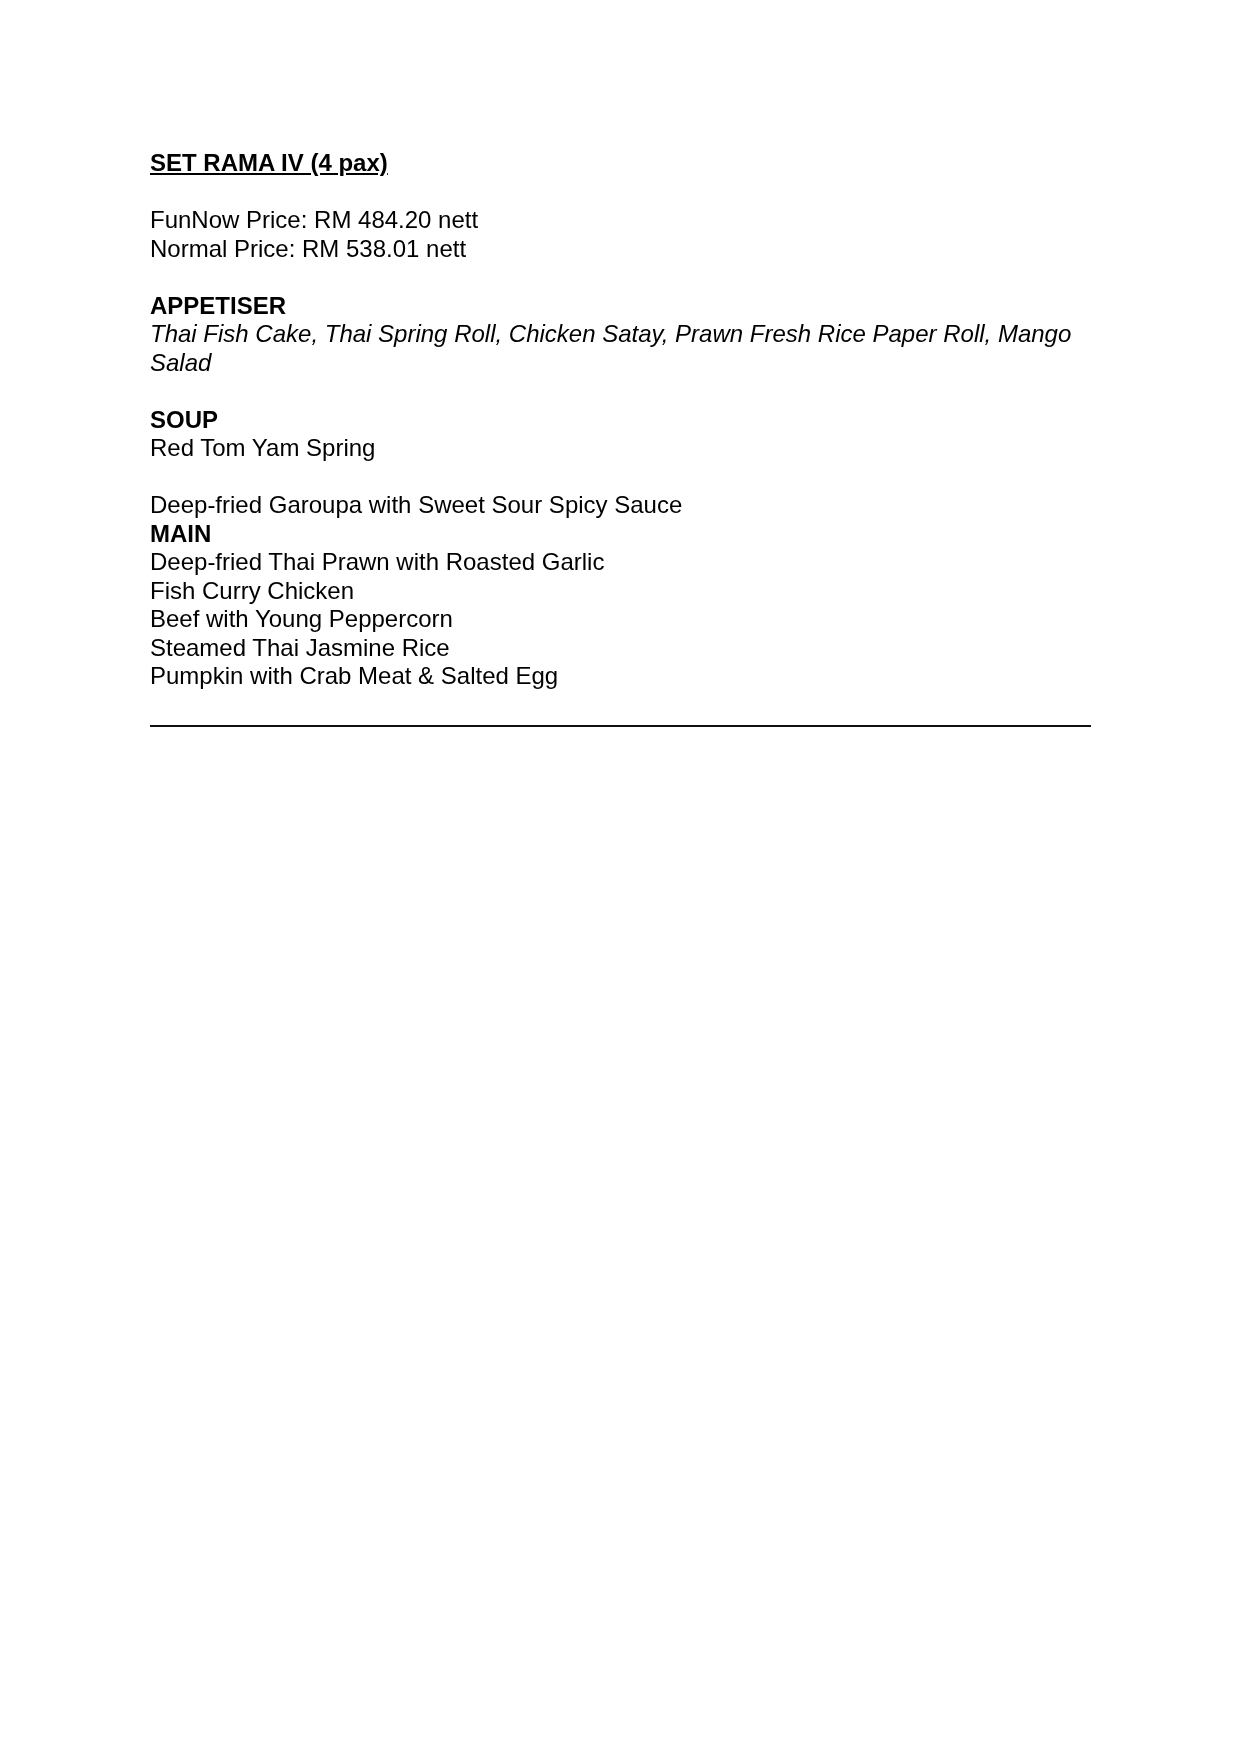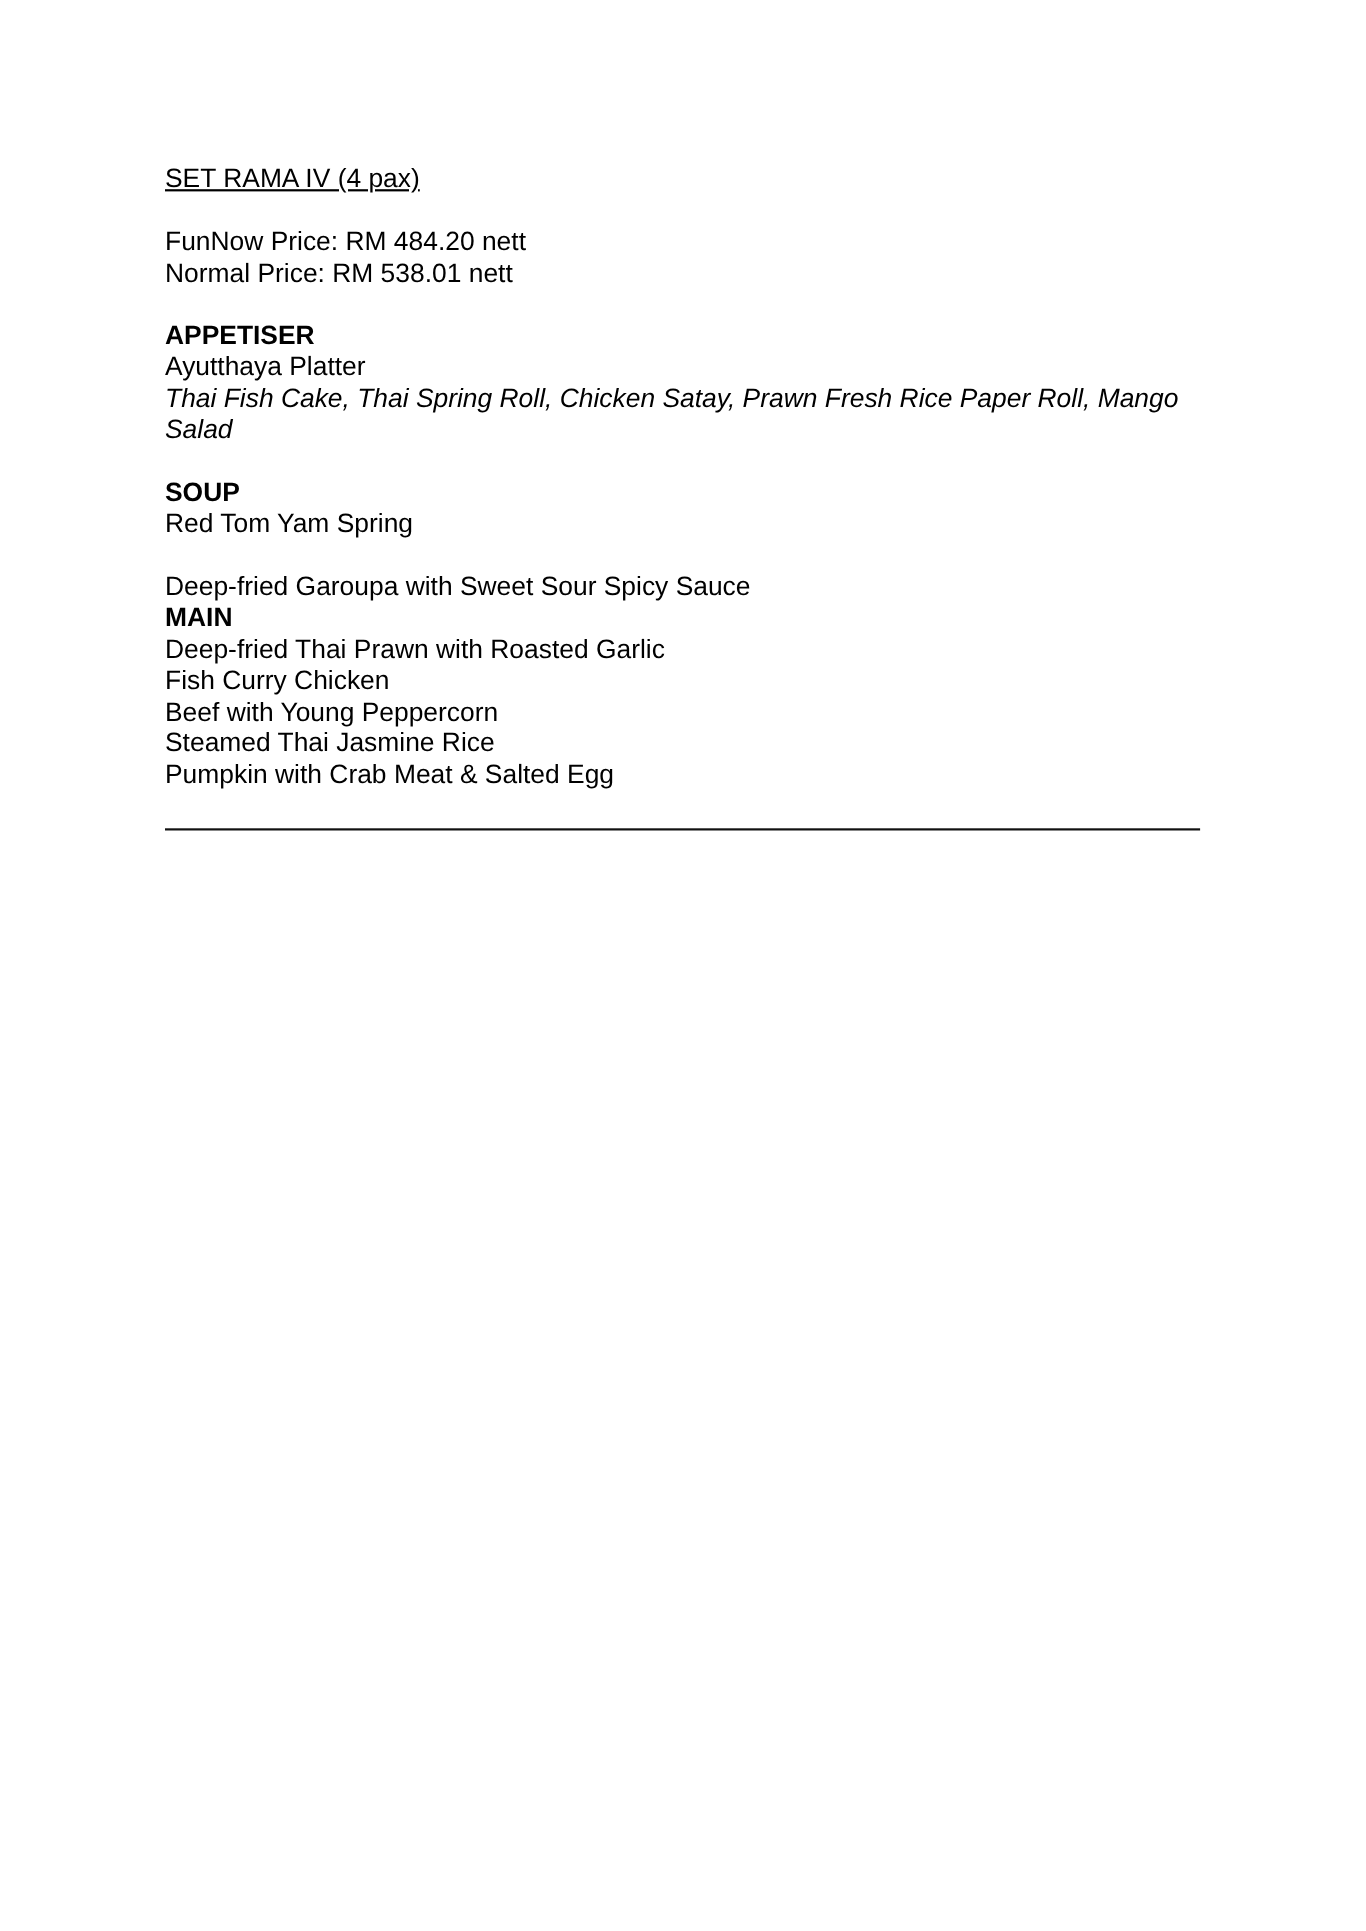--- a/index.html
+++ b/index.html
@@ -28,21 +28,21 @@
     font-size: 24px;
     line-height: 28.5px;
   }
   .line {
     white-space: normal;
   }
   .spacer {
     height: 28.5px;
   }
   .doc-title {
-    font-weight: normal;
+    font-weight: bold;
     text-decoration: underline;
   }
   .section-heading {
     font-weight: bold;
   }
   .italic {
     font-style: italic;
   }
   .rule {
     border: none;
@@ -60,21 +60,20 @@
     <div class="line doc-title">SET RAMA IV (4 pax)</div>
 
     <div class="spacer"></div>
 
     <div class="line">FunNow Price: RM 484.20 nett</div>
     <div class="line">Normal Price: RM 538.01 nett</div>
 
     <div class="spacer"></div>
 
     <div class="line section-heading">APPETISER</div>
-    <div class="line">Ayutthaya Platter</div>
     <div class="line italic">Thai Fish Cake, Thai Spring Roll, Chicken Satay, Prawn Fresh Rice Paper Roll, Mango Salad</div>
 
     <div class="spacer"></div>
 
     <div class="line section-heading">SOUP</div>
     <div class="line">Red Tom Yam Spring</div>
 
     <div class="spacer"></div>
 
     <div class="line">Deep-fried Garoupa with Sweet Sour Spicy Sauce</div>

